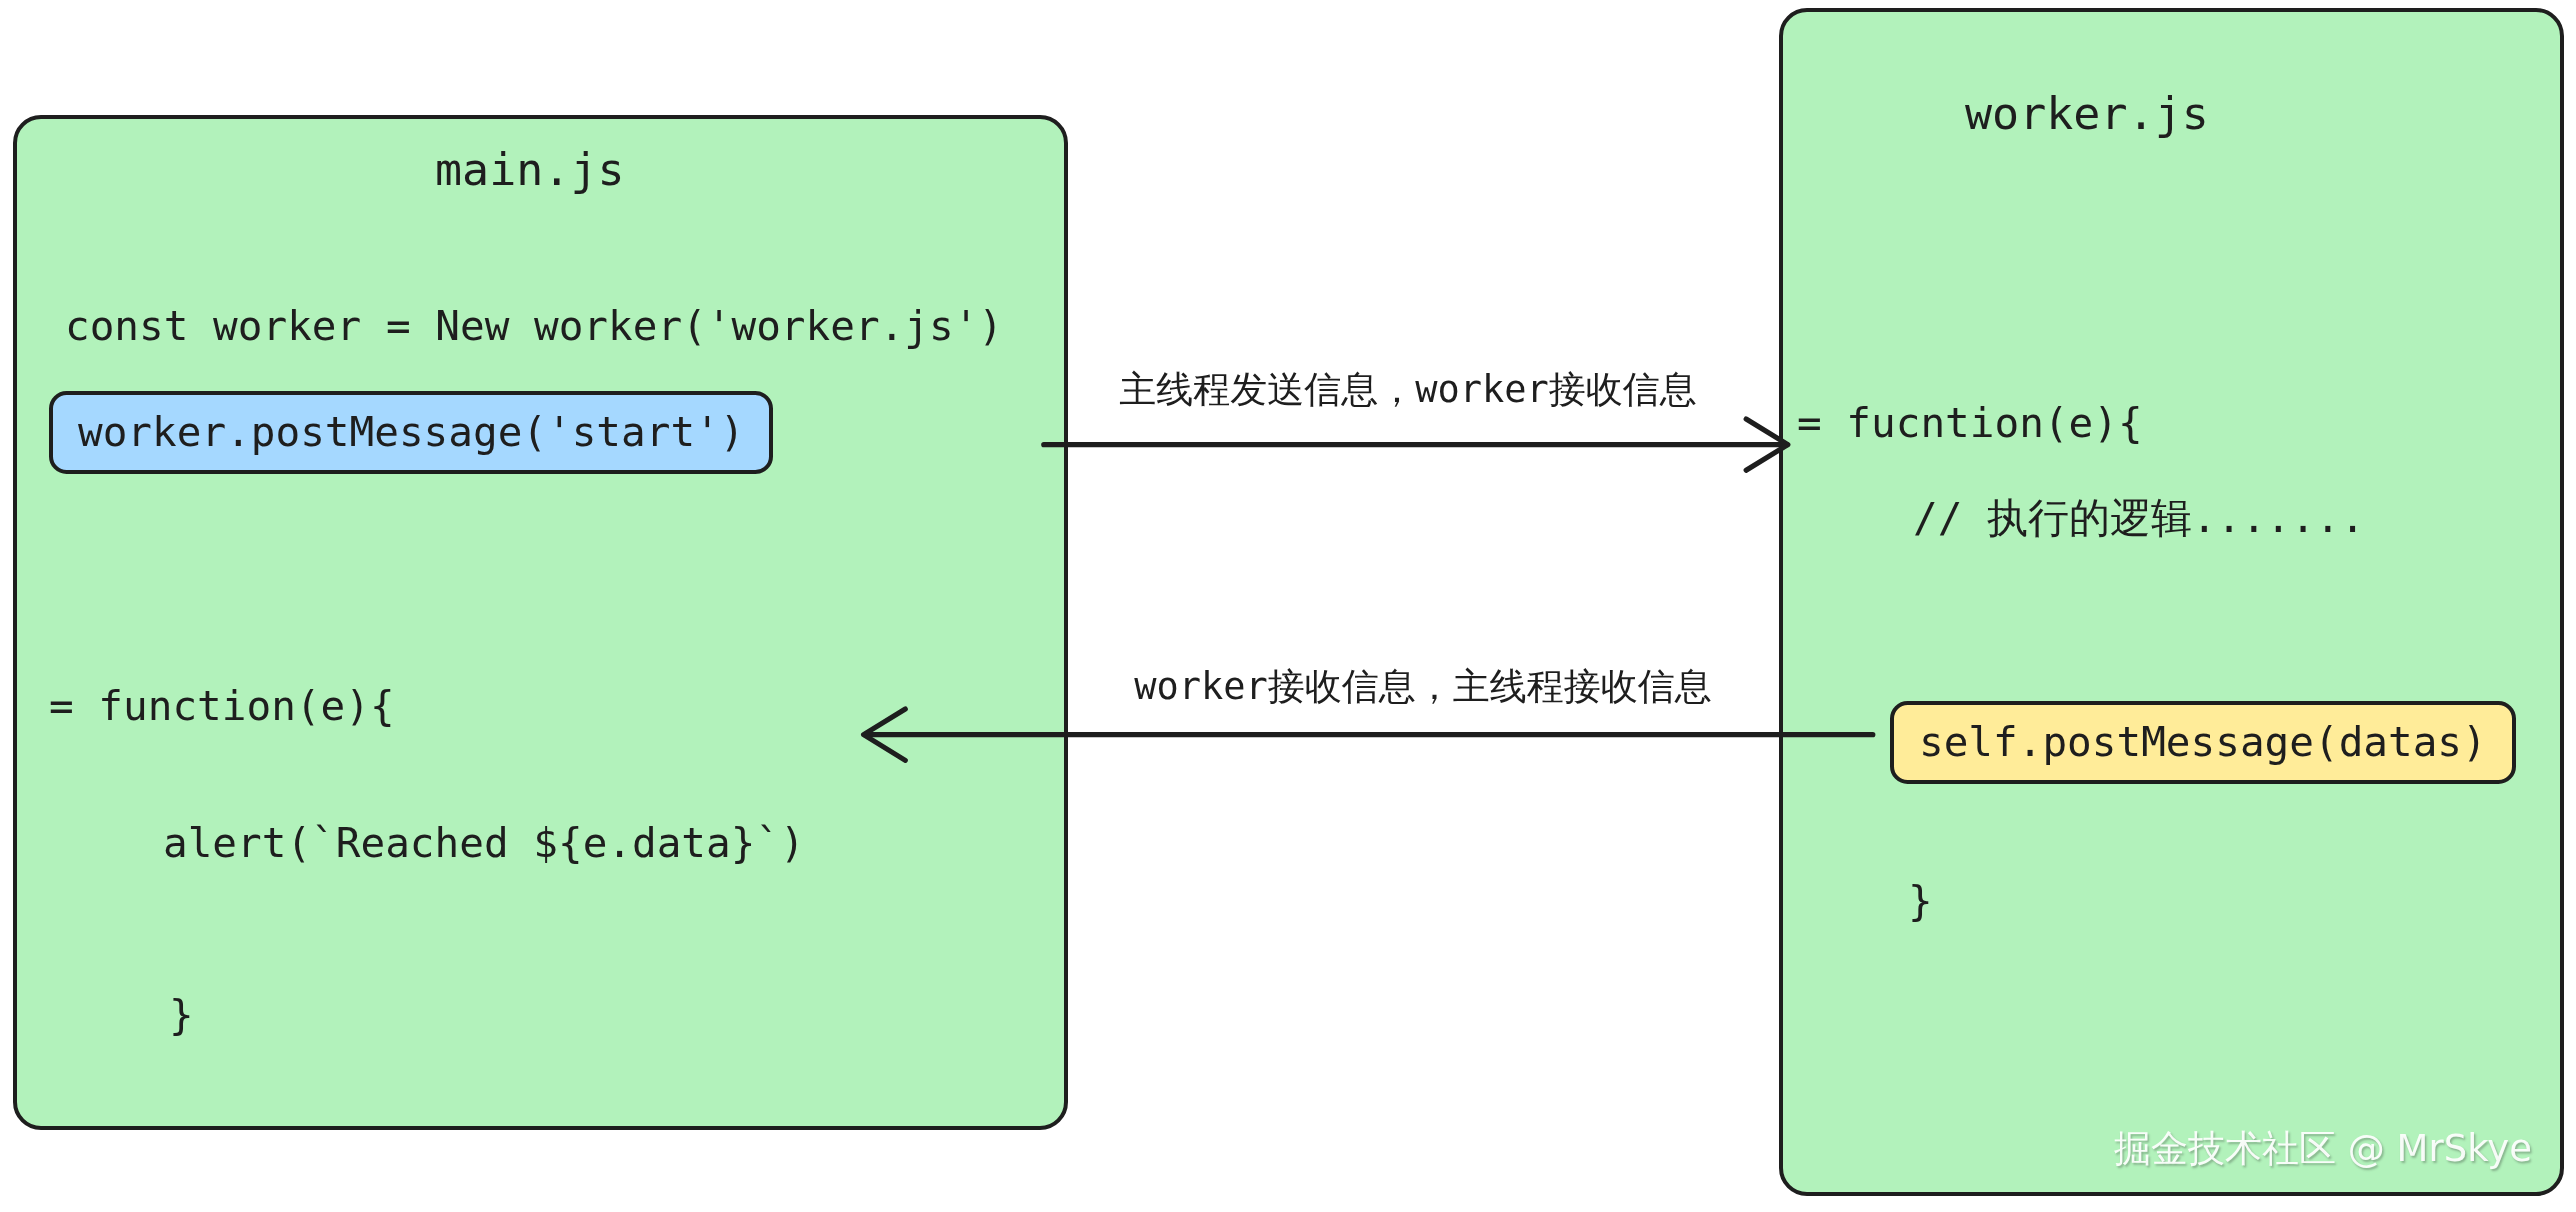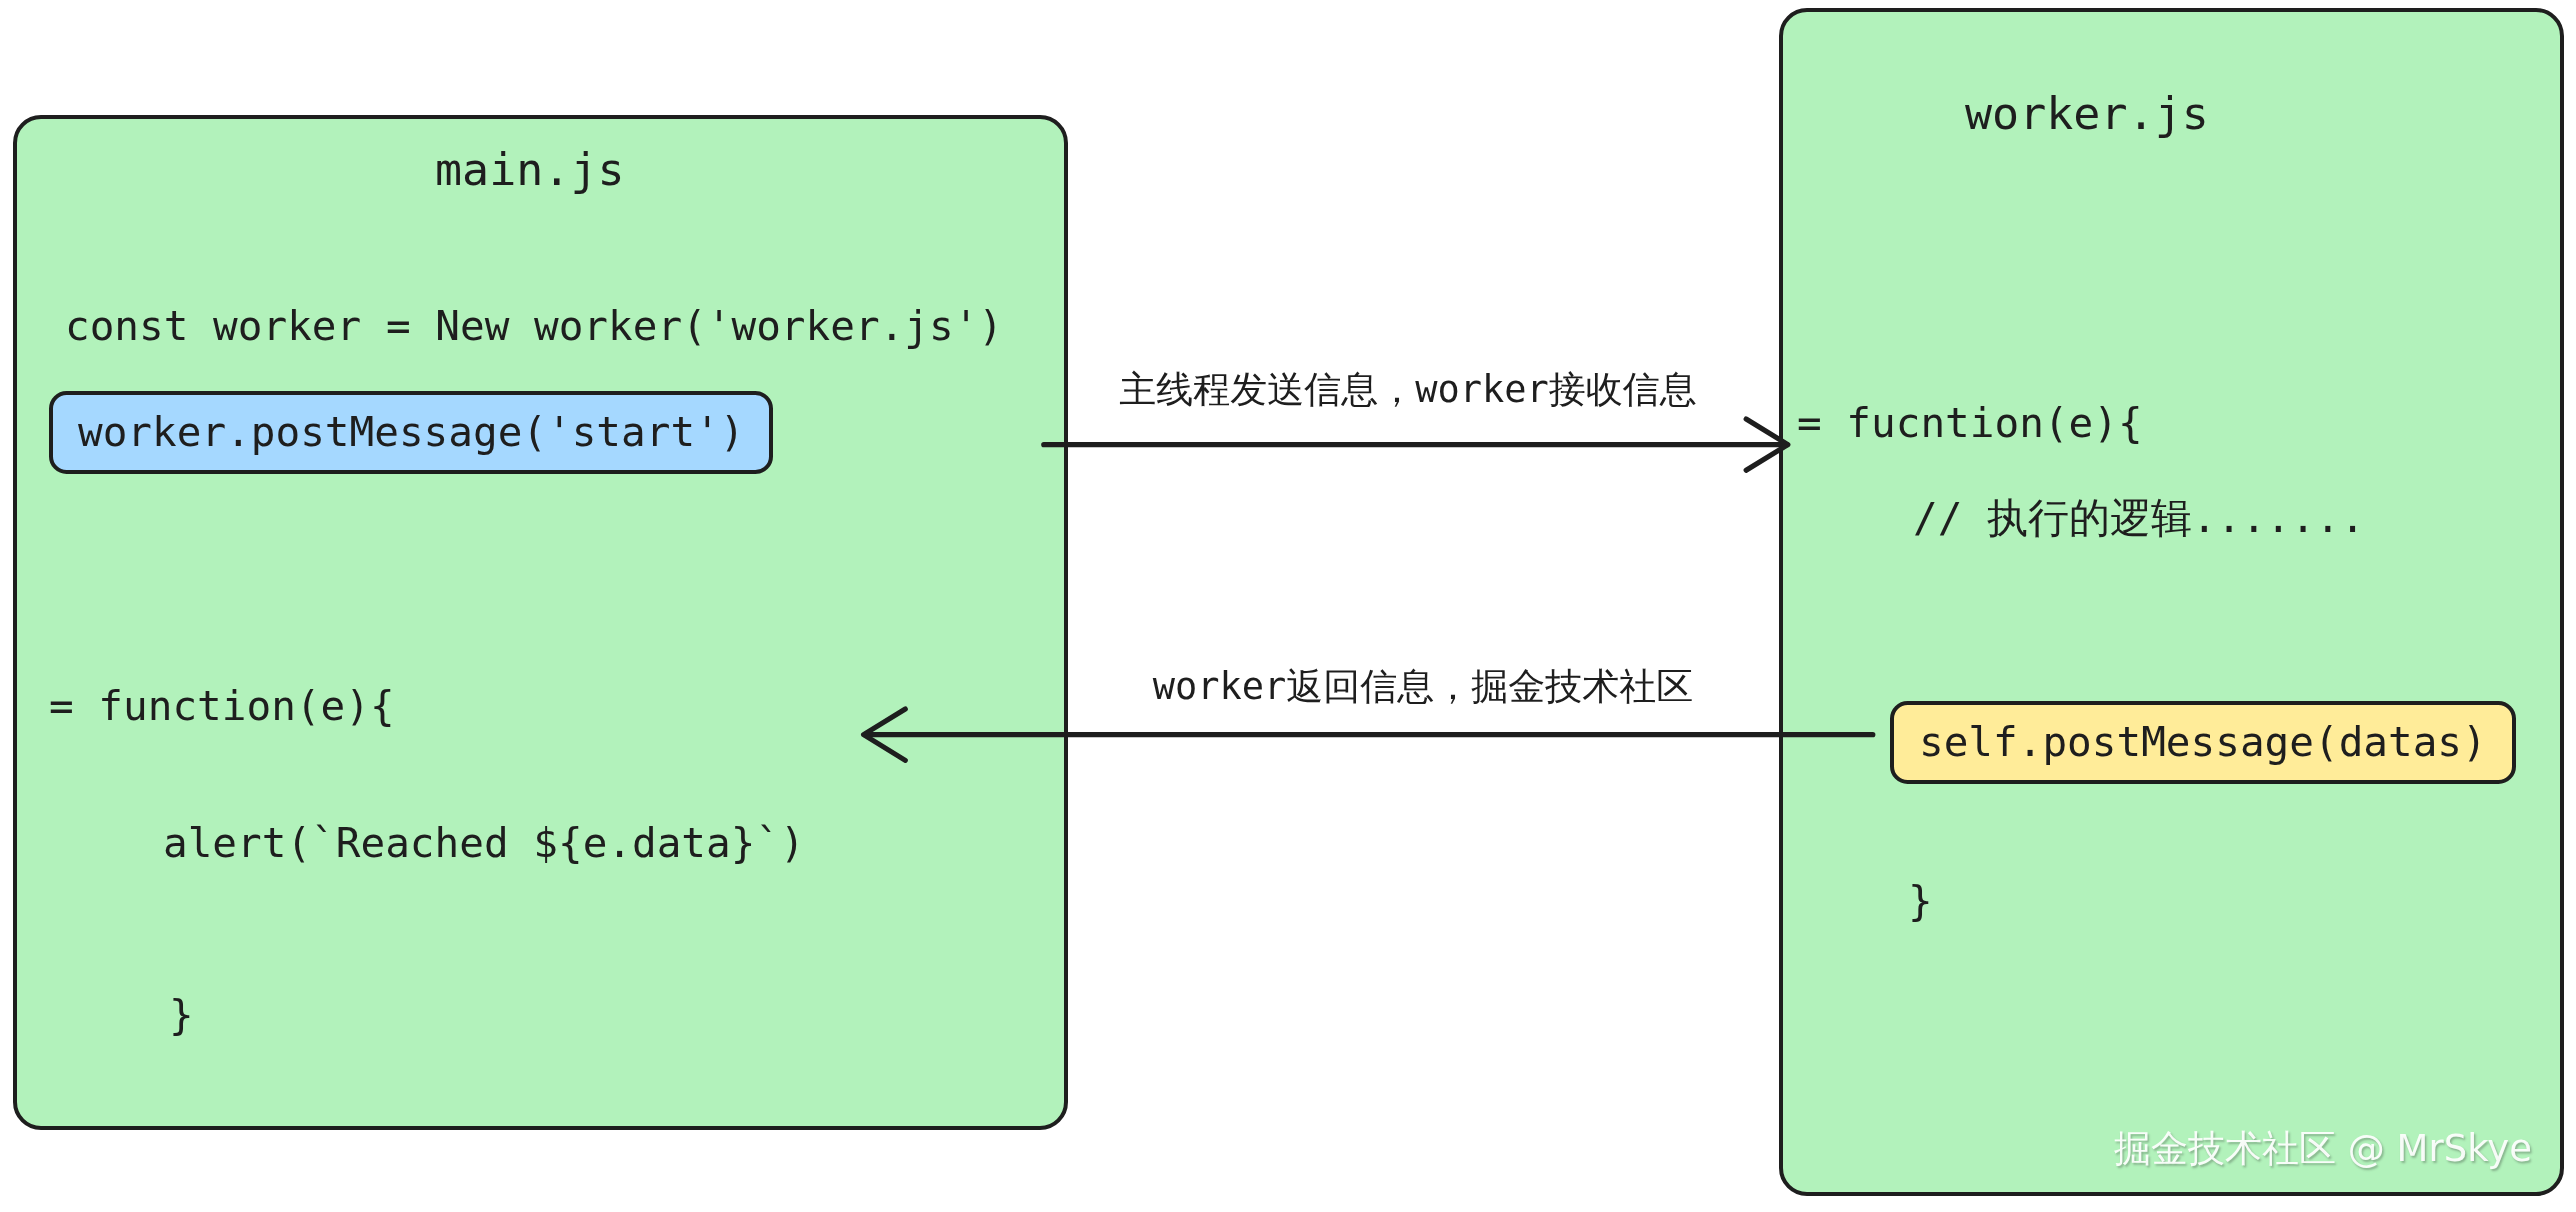--- a/index.html
+++ b/index.html
@@ -137,16 +137,16 @@
       <path d="M1425 607 L2440 607"></path>
       <path d="M2384 572 L2441 607 L2384 642"></path>
     </g>
     <g>
       <path d="M2557 1003 L1181 1003"></path>
       <path d="M1236 968 L1179 1003 L1236 1038"></path>
     </g>
   </svg>
 
   <div class="arrow-label" style="left: 1408px; top: 390px;">主线程发送信息，worker接收信息</div>
-  <div class="arrow-label" style="left: 1423px; top: 687px;">worker返回信息，掘金技术社区</div>
+  <div class="arrow-label" style="left: 1423px; top: 687px;">worker接收信息，主线程接收信息</div>
 
 </div>
 
 
 </body></html>

